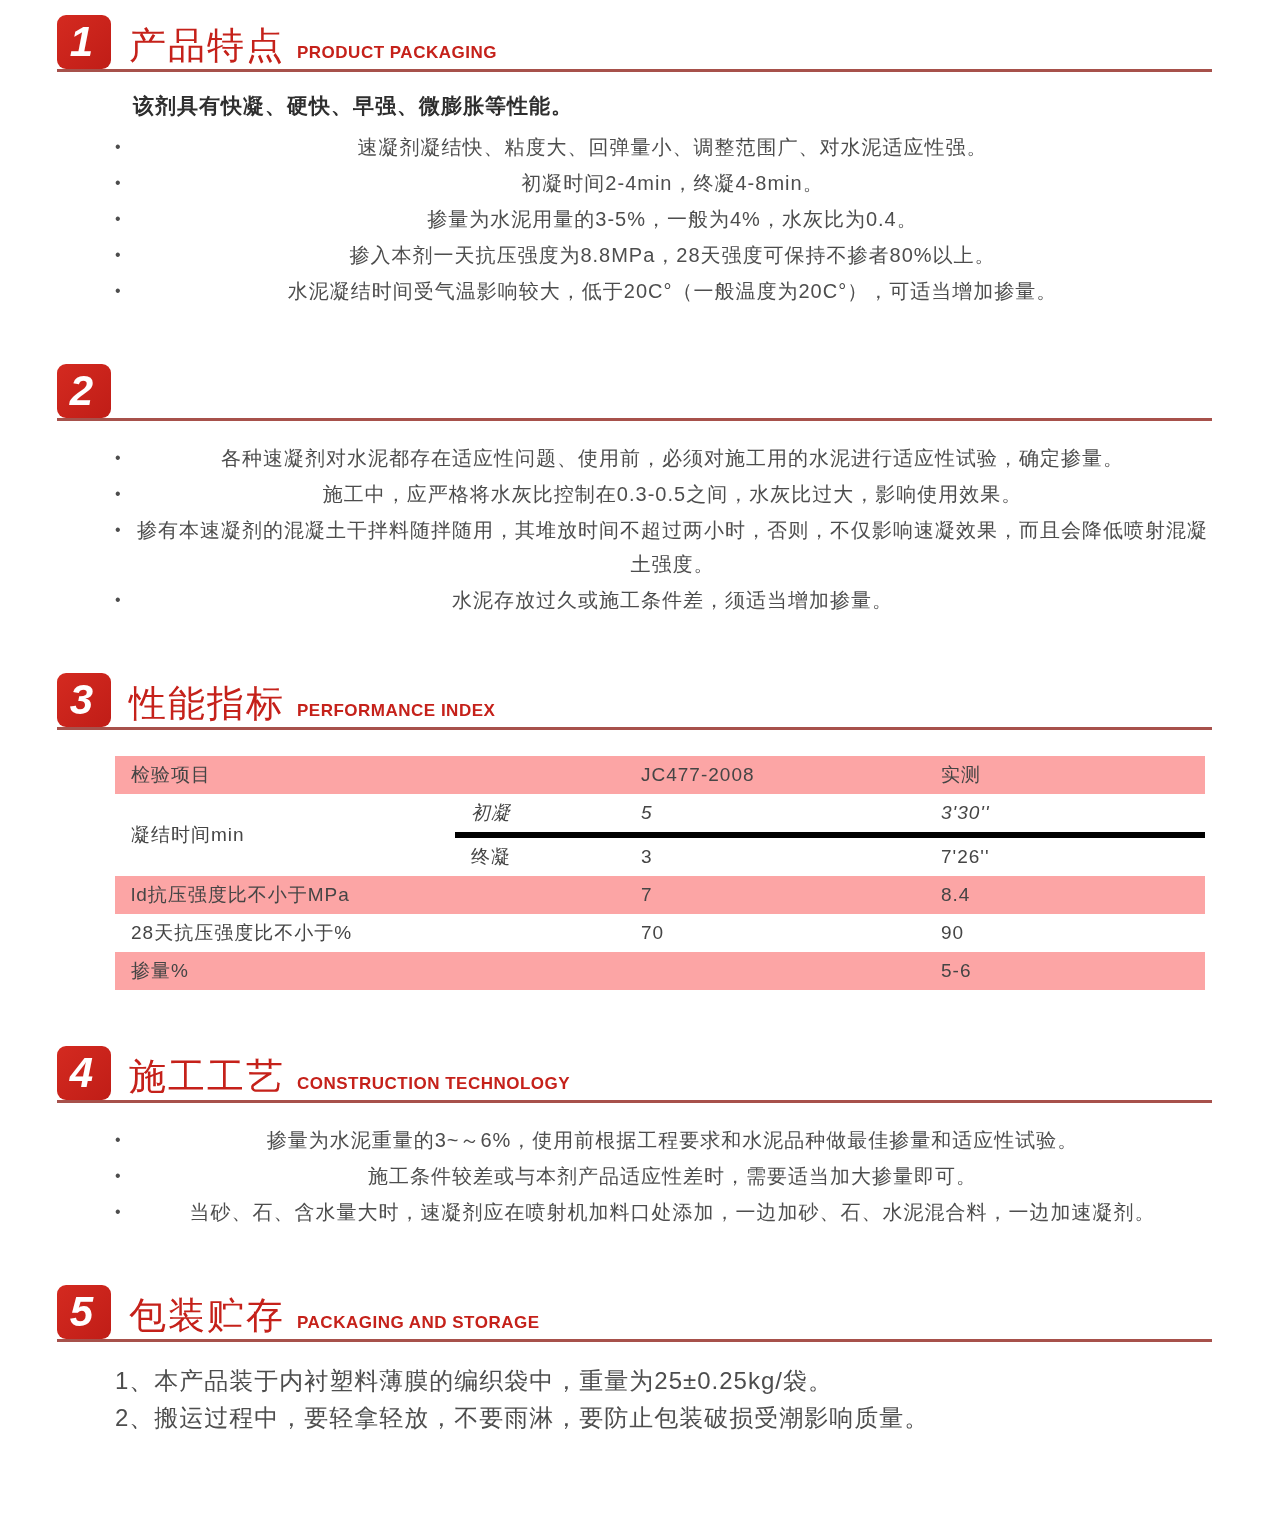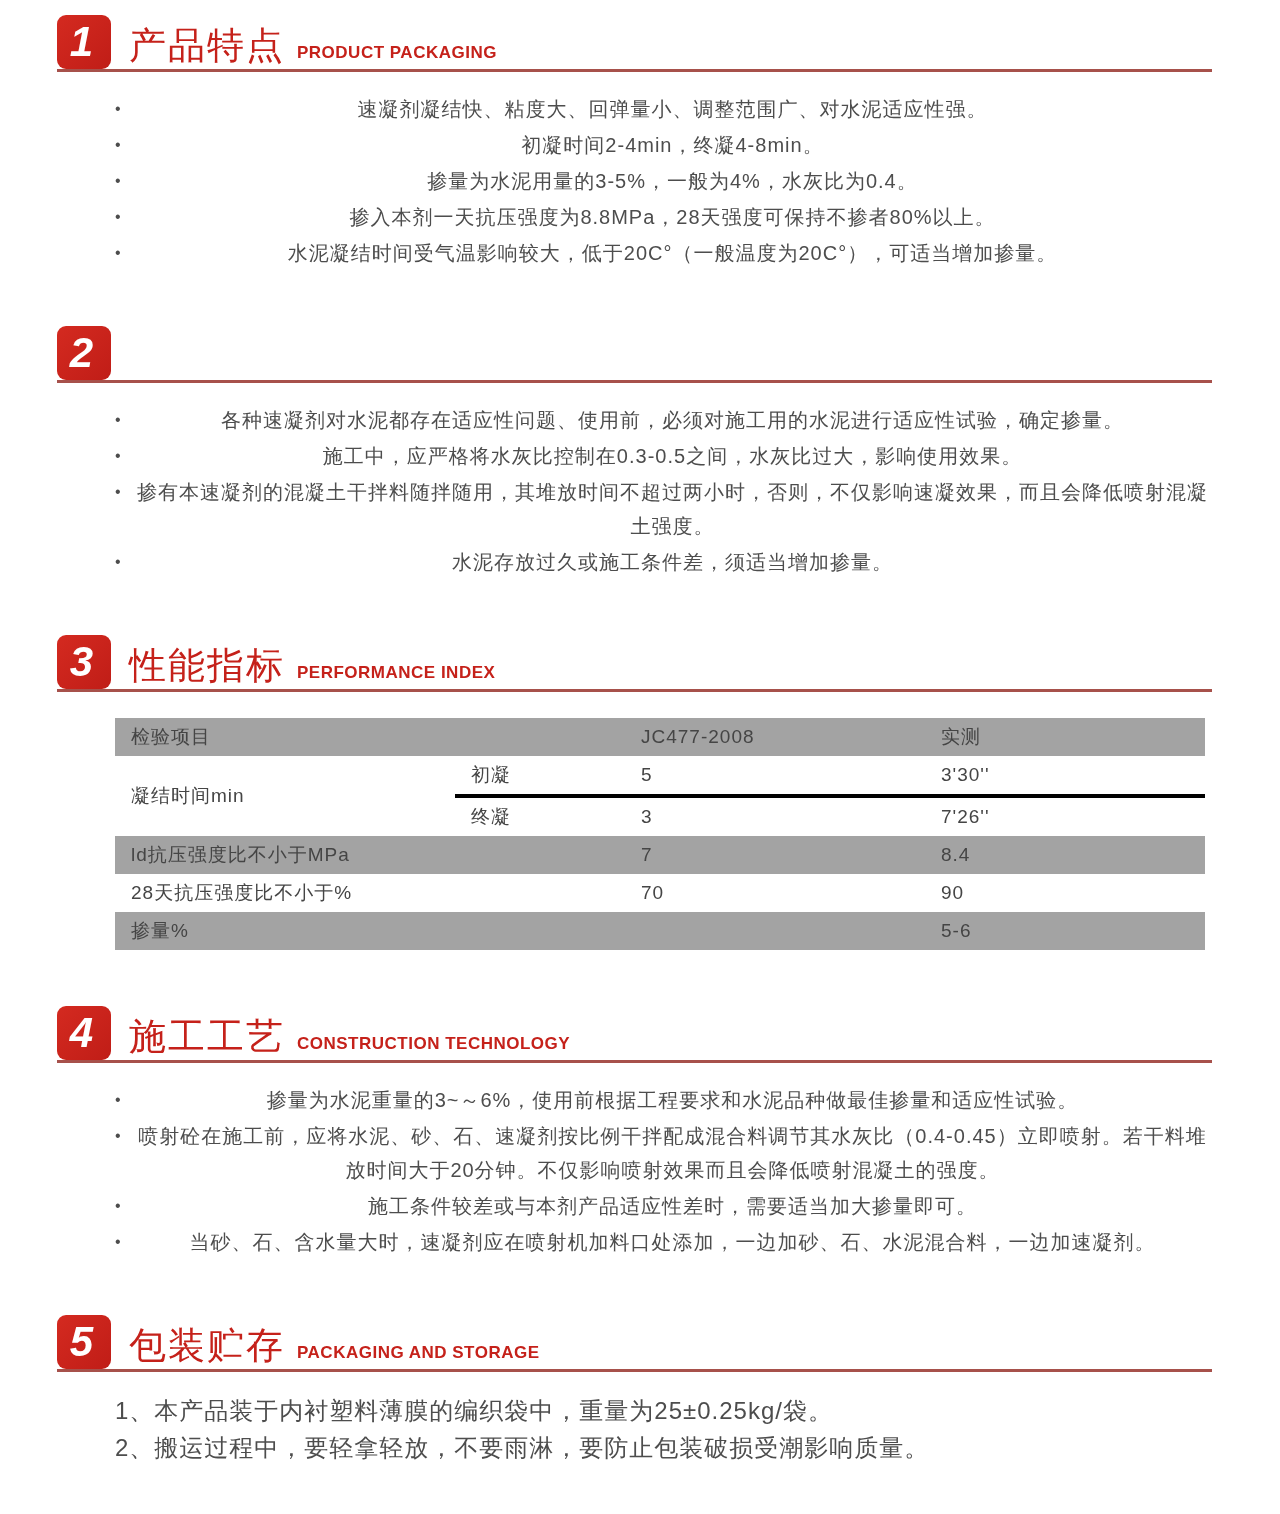--- a/index.html
+++ b/index.html
@@ -60,40 +60,41 @@
   
   table.perf {
     width:1090px; margin:26px 0 0 58px;
     border-collapse:collapse; table-layout:fixed;
     font-size:19px; color:#454545; letter-spacing:1px;
   }
   table.perf th, table.perf td {
     font-weight:normal; text-align:left; height:38px;
     padding:6px 0 6px 16px; vertical-align:middle;
   }
-  tr.stripe th, tr.stripe td { background:#a3a3a3;margin-left:16px; }
+  tr.stripe th, tr.stripe td { background:#fca5a5;margin-left:16px; }
   td.c2, th.c2 { padding-left:50px; }
   td.c3, th.c3 { text-align:center; padding-left:0; }
   td.c4, th.c4 { padding-left:110px; }
-  tr.subrow-top td.sep { border-bottom:4px solid #000000; }
+  tr.subrow-top td.sep { border-bottom:6px solid #000000;font-style:italic; }
 </style>
 </head>
 <body>
 
 <div class="page">
 
   <div class="section">
     <div class="sec-header">
       <div class="badge">1</div>
       <div class="titles">
         <span class="title-zh">产品特点</span>
         <span class="title-en">PRODUCT PACKAGING</span>
       </div>
     </div>
     <div class="content">
+      <p class="intro">该剂具有快凝、硬快、早强、微膨胀等性能。</p>
       <ul class="bullets">
         <li>速凝剂凝结快、粘度大、回弹量小、调整范围广、对水泥适应性强。</li>
         <li>初凝时间2-4min，终凝4-8min。</li>
         <li>掺量为水泥用量的3-5%，一般为4%，水灰比为0.4。</li>
         <li>掺入本剂一天抗压强度为8.8MPa，28天强度可保持不掺者80%以上。</li>
         <li>水泥凝结时间受气温影响较大，低于20C°（一般温度为20C°），可适当增加掺量。</li>
       </ul>
     </div>
   </div>
 
@@ -168,21 +169,20 @@
     <div class="sec-header">
       <div class="badge">4</div>
       <div class="titles">
         <span class="title-zh">施工工艺</span>
         <span class="title-en">CONSTRUCTION TECHNOLOGY</span>
       </div>
     </div>
     <div class="content">
       <ul class="bullets">
         <li>掺量为水泥重量的3~～6%，使用前根据工程要求和水泥品种做最佳掺量和适应性试验。</li>
-        <li>喷射砼在施工前，应将水泥、砂、石、速凝剂按比例干拌配成混合料调节其水灰比（0.4-0.45）立即喷射。若干料堆放时间大于20分钟。不仅影响喷射效果而且会降低喷射混凝土的强度。</li>
         <li>施工条件较差或与本剂产品适应性差时，需要适当加大掺量即可。</li>
         <li>当砂、石、含水量大时，速凝剂应在喷射机加料口处添加，一边加砂、石、水泥混合料，一边加速凝剂。</li>
       </ul>
     </div>
   </div>
 
   <div class="section">
     <div class="sec-header">
       <div class="badge">5</div>
       <div class="titles">

